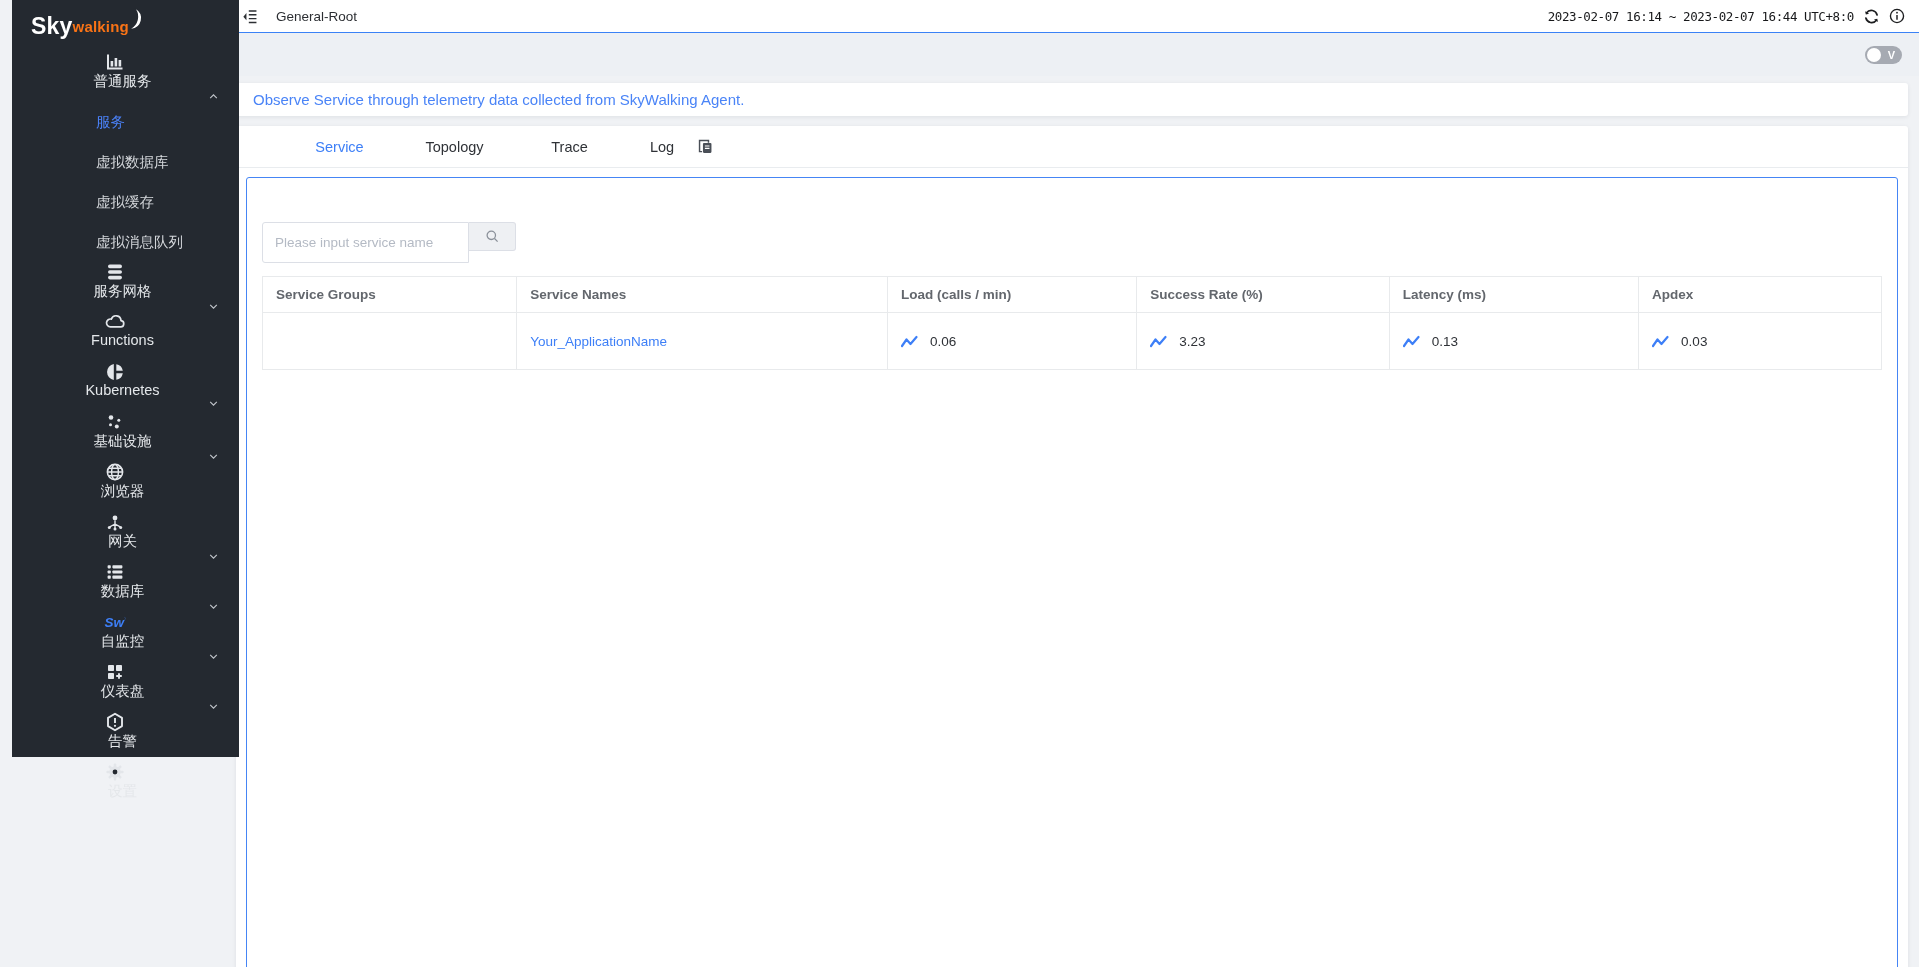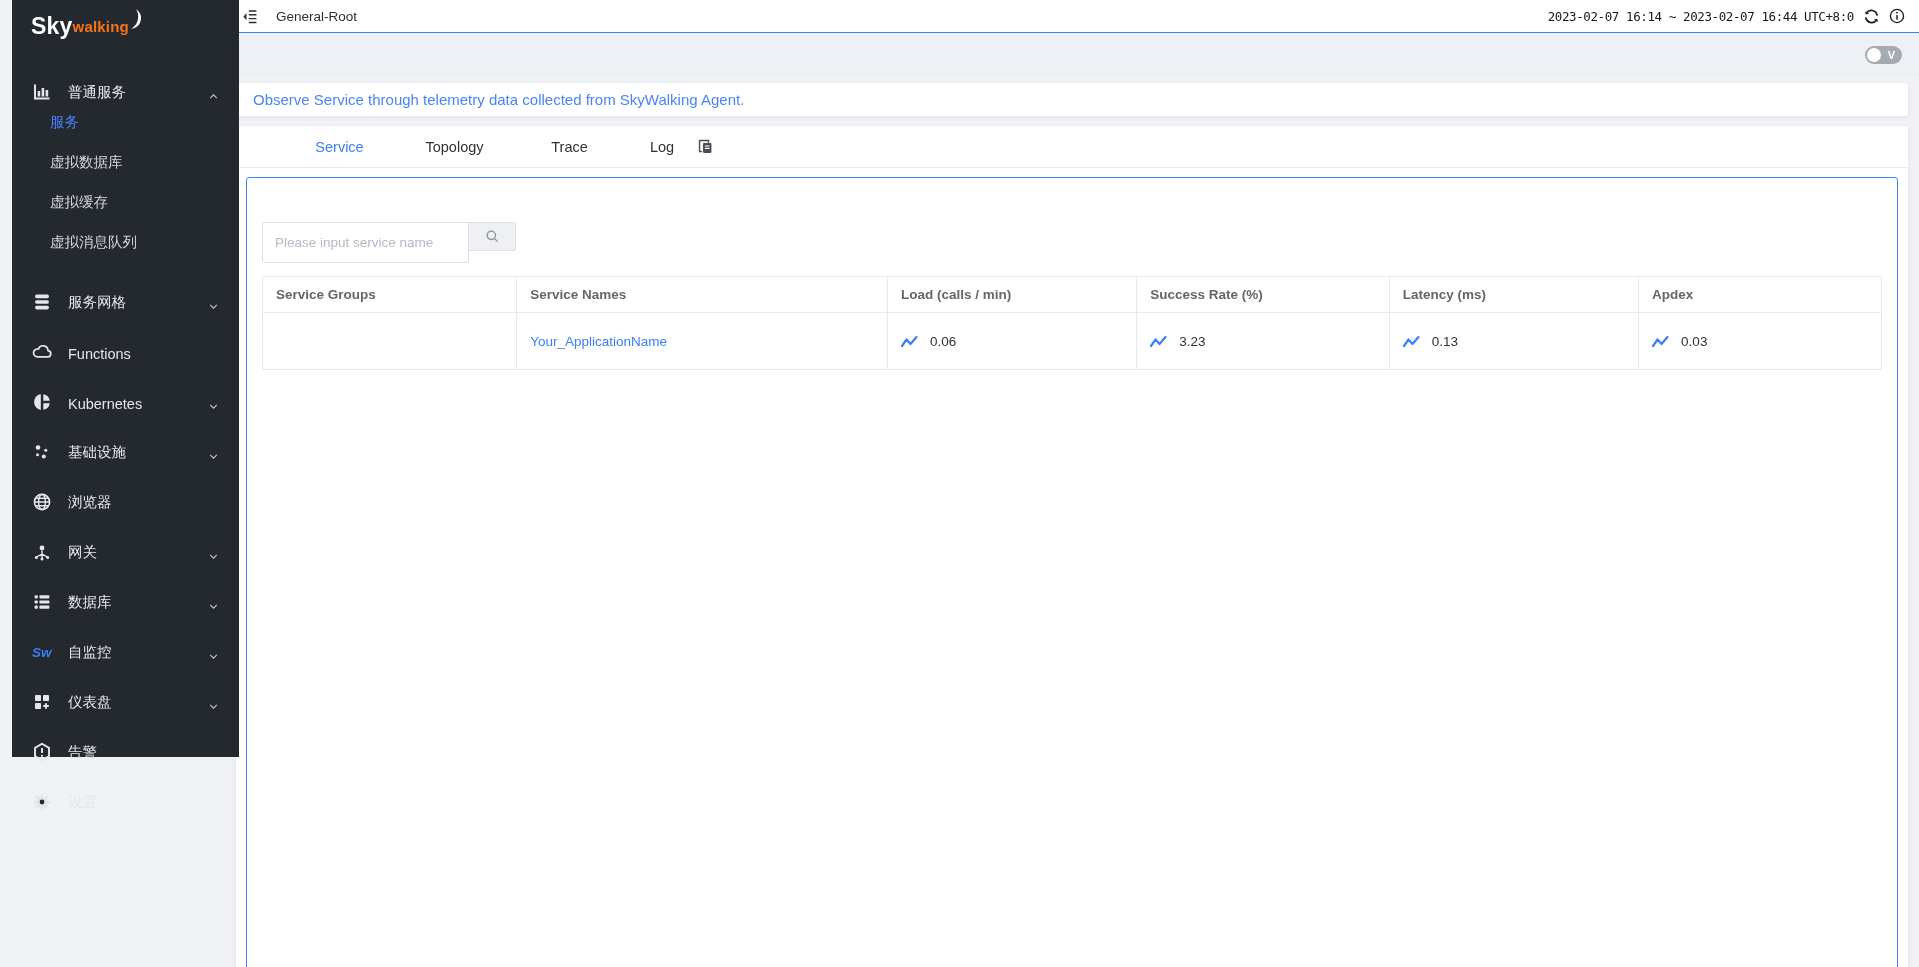--- a/index.html
+++ b/index.html
@@ -6,25 +6,25 @@
   html,body { width:1919px; height:967px; overflow:hidden;
     font-family:"Liberation Sans","DejaVu Sans",sans-serif; background:#f0f2f5; }
 
   
   .sidebar { position:absolute; left:12px; top:0; width:227px; height:757px;
     background:#242930; color:#dfe2e6; z-index:5; }
   .logo { height:52px; display:flex; align-items:center; padding-left:19px; }
   .logo .t1 { color:#fff; font-weight:bold; font-size:23px; letter-spacing:.2px; }
   .logo .t2 { color:#f97316; font-weight:bold; font-size:15px; letter-spacing:.2px; }
   .logo svg { margin-left:1px; margin-top:-10px; transform:rotate(14deg); }
-  .m-item { height:50px; display:flex; align-items:flex-end; padding:0 20px 0 20px;
-    font-size:14.5px; cursor:pointer; color:#e4e7ea; }
+  .m-item { height:50px; display:flex; align-items:center; padding:0 20px 0 14px;
+    font-size:14.5px; cursor:pointer; color:#e4e7ea;flex-direction:column; }
   .m-item .ic { width:22px; height:20px; display:flex; align-items:center; margin-right:14px; flex:none; }
   .m-item .chev { margin-left:auto; display:flex; }
-  .sub-item { height:40px; display:flex; align-items:center; padding-left:38px;
+  .sub-item { height:40px; display:flex; align-items:center; padding-left:84px;
     font-size:14.5px; color:#d3d6da; cursor:pointer; }
   .sub-item.active { color:#4a80f5; }
   .sw-txt { color:#3d7ff7; font-weight:bold; font-size:13.5px; font-style:italic; }
 
   
   .main { position:absolute; left:227px; top:0; width:1692px; height:967px; }
   .topbar { height:33px; background:#fff; border-bottom:1px solid #3b82f6;
     display:flex; align-items:center; padding:0 14px 0 15px; }
   .topbar .title { margin-left:17px; font-size:13.5px; color:#2c2f33; }
   .topbar .right { margin-left:auto; display:flex; align-items:center; gap:9px; }

